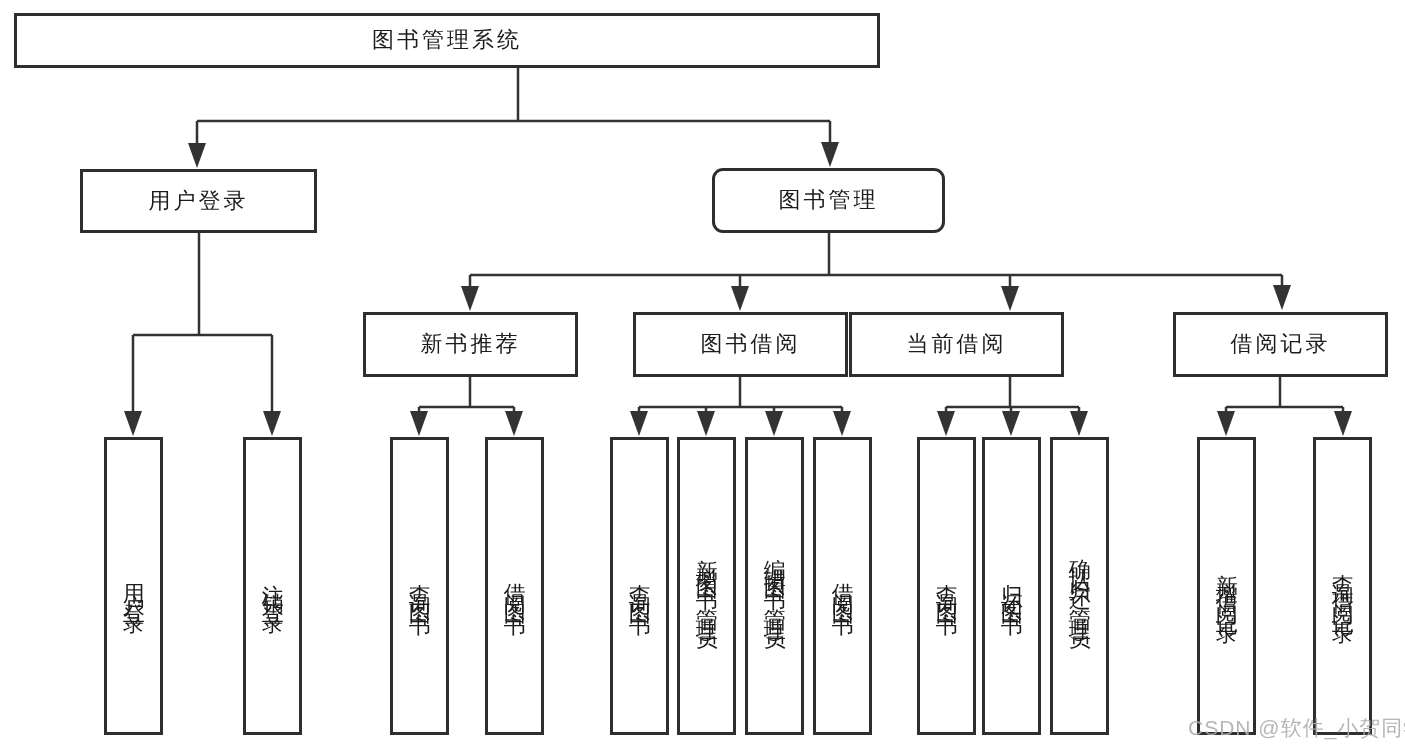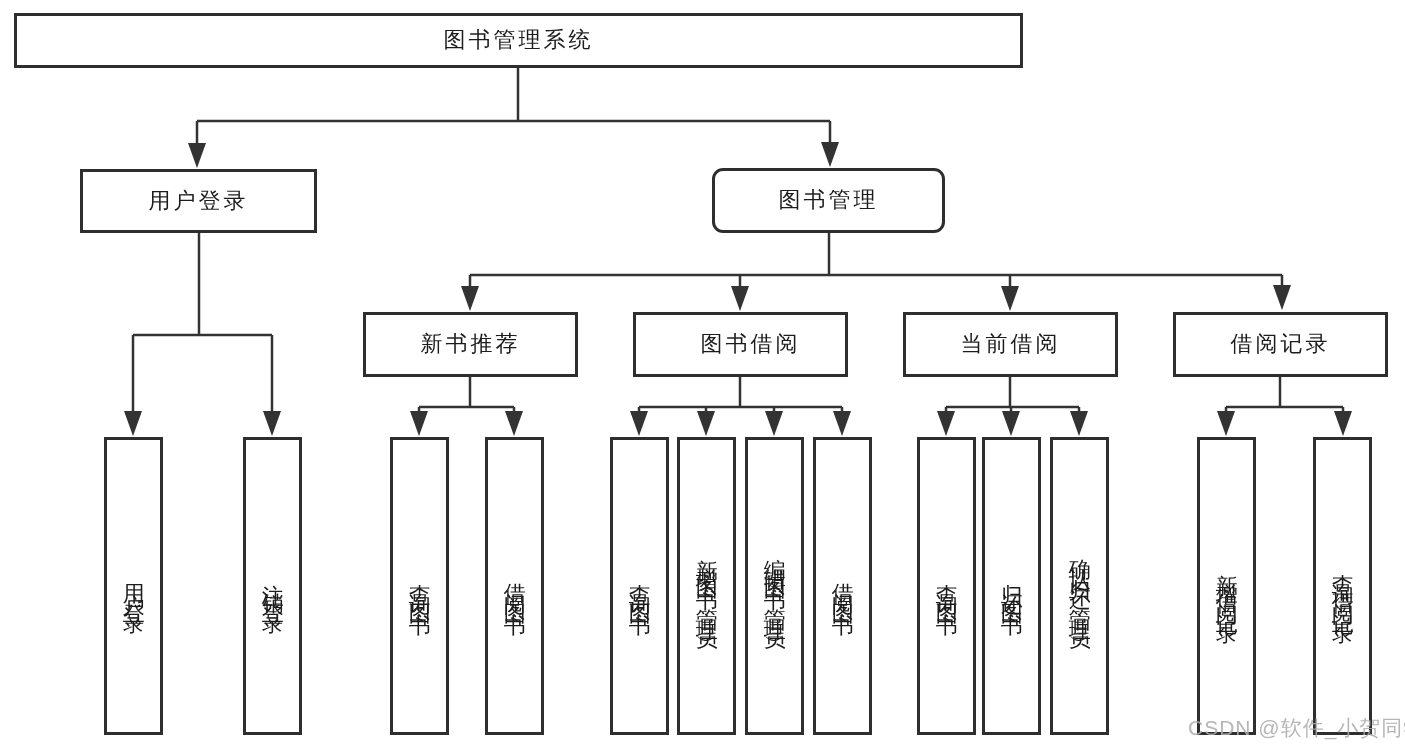--- a/index.html
+++ b/index.html
@@ -33,27 +33,27 @@
     text-align: center;
     line-height: 1.2;
   }
   .box.leaf span {
     writing-mode: vertical-rl;
     text-orientation: mixed;
     letter-spacing: 10px;
     font-size: 22px;
     white-space: nowrap;
   }
-  .root  { left: 14px;  top: 13px;  width: 1009px; height: 55px; }
+  .root  { left: 14px;  top: 13px;  width: 866px; height: 55px; }
   .n2a   { left: 80px;  top: 169px; width: 237px;  height: 64px; }
   .n2b   { left: 712px; top: 168px; width: 233px;  height: 65px; border-radius: 11px; }
   .n3    { top: 312px; width: 215px; height: 65px; }
   .n3a   { left: 363px; }
   .n3b   { left: 633px; padding-left: 20px; }
-  .n3c   { left: 903px; }
+  .n3c   { left: 849px; }
   .n3d   { left: 1173px; justify-content: center; }
   .leaf  { top: 437px; width: 59px; height: 298px; }
   .lf1  { left: 104px; }
   .lf2  { left: 243px; }
   .lf3  { left: 390px; }
   .lf4  { left: 485px; }
   .lf5  { left: 610px; }
   .lf6  { left: 677px; }
   .lf7  { left: 745px; }
   .lf8  { left: 813px; }

